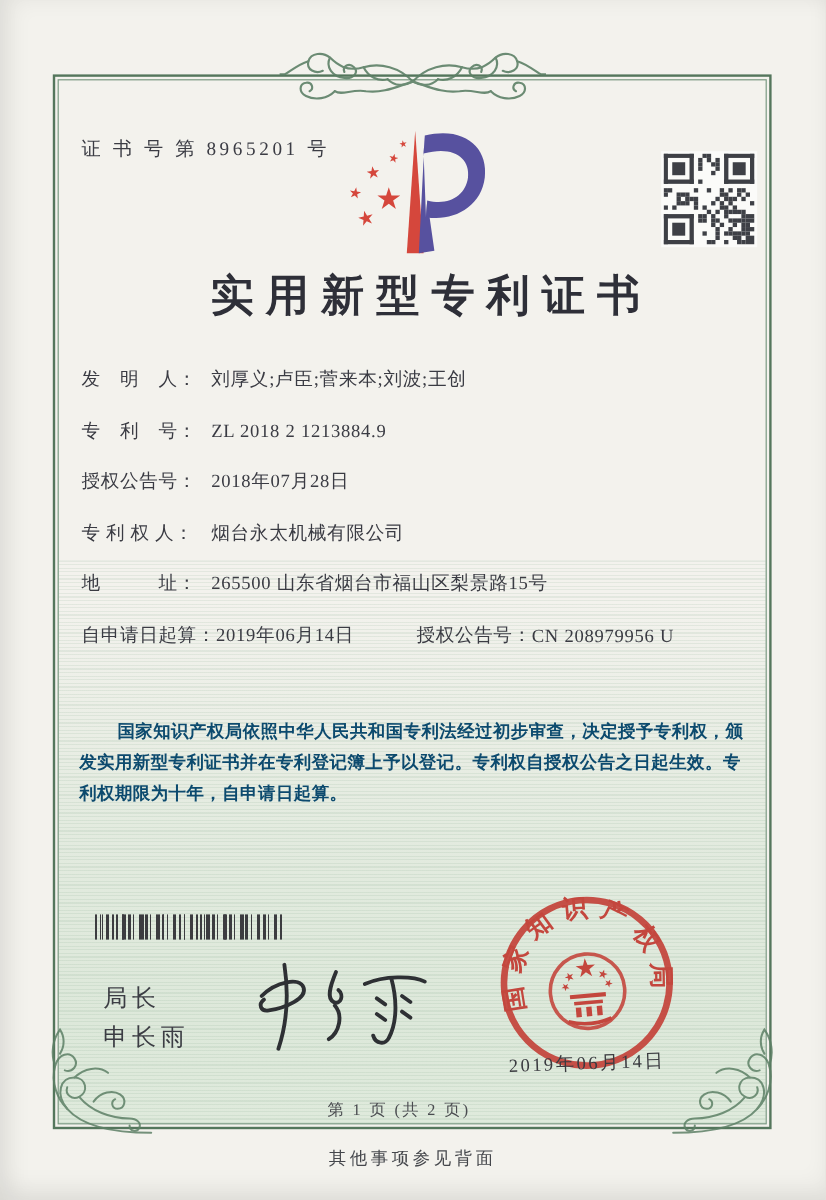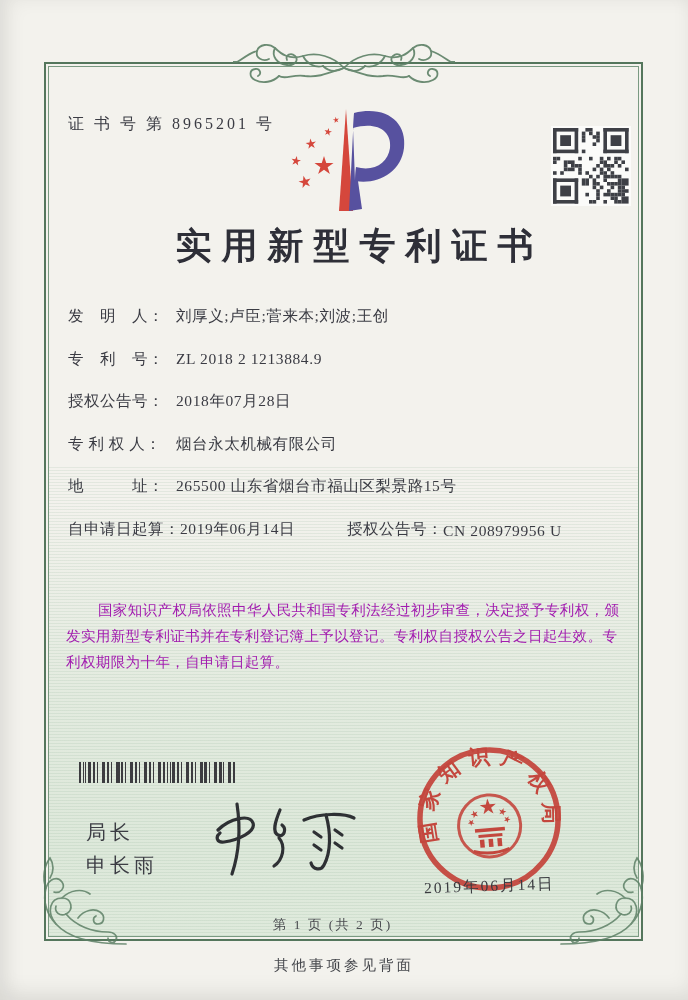--- a/index.html
+++ b/index.html
@@ -34,21 +34,21 @@
   .title{
     position:absolute;left:44px;width:599px;top:222px;text-align:center;
     font-size:36px;font-weight:700;letter-spacing:10px;color:#2e2f38;padding-left:16px;
   }
   .fields{position:absolute;left:68px;top:306px;width:552px;font-size:15.5px;}
   .field-row{display:flex;align-items:baseline;height:22px;margin-bottom:20.5px;white-space:nowrap;}
   .field-label{flex:0 0 108px;letter-spacing:.5px;color:#3a3b43;}
   .field-value{color:#3a3b43;letter-spacing:.6px;}
   .pair2{margin-left:52px;display:flex;align-items:flex-end;}
   .paragraphs{position:absolute;left:66px;top:597px;width:558px;
-    font-size:14.5px;line-height:26px;color:#a21caf;letter-spacing:.4px;}
+    font-size:14.5px;line-height:26px;color:#0c4a6e;letter-spacing:.4px;font-weight:bold;}
   .paragraphs p{margin:0;text-indent:2.2em;}
   .barcode{
     position:absolute;left:79px;top:762px;width:157px;height:21px;
     background:
       repeating-linear-gradient(90deg,#3c3c40 0 2px,transparent 2px 4px,#3c3c40 4px 5px,transparent 5px 9px,#3c3c40 9px 12px,transparent 12px 14px),
       repeating-linear-gradient(90deg,transparent 0 6px,#3c3c40 6px 7px,transparent 7px 17px);
   }
   .sig-block{position:absolute;left:86px;top:816px;font-size:20px;letter-spacing:4px;color:#3c3d44;line-height:33px;}
   .signature{position:absolute;left:192px;top:790px;}
   .seal{position:absolute;left:414px;top:744px;transform:rotate(-5deg);opacity:.92;}

